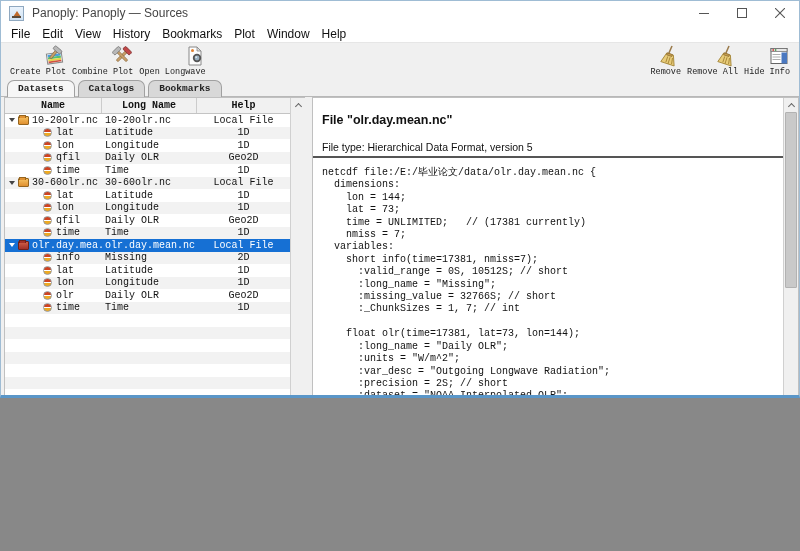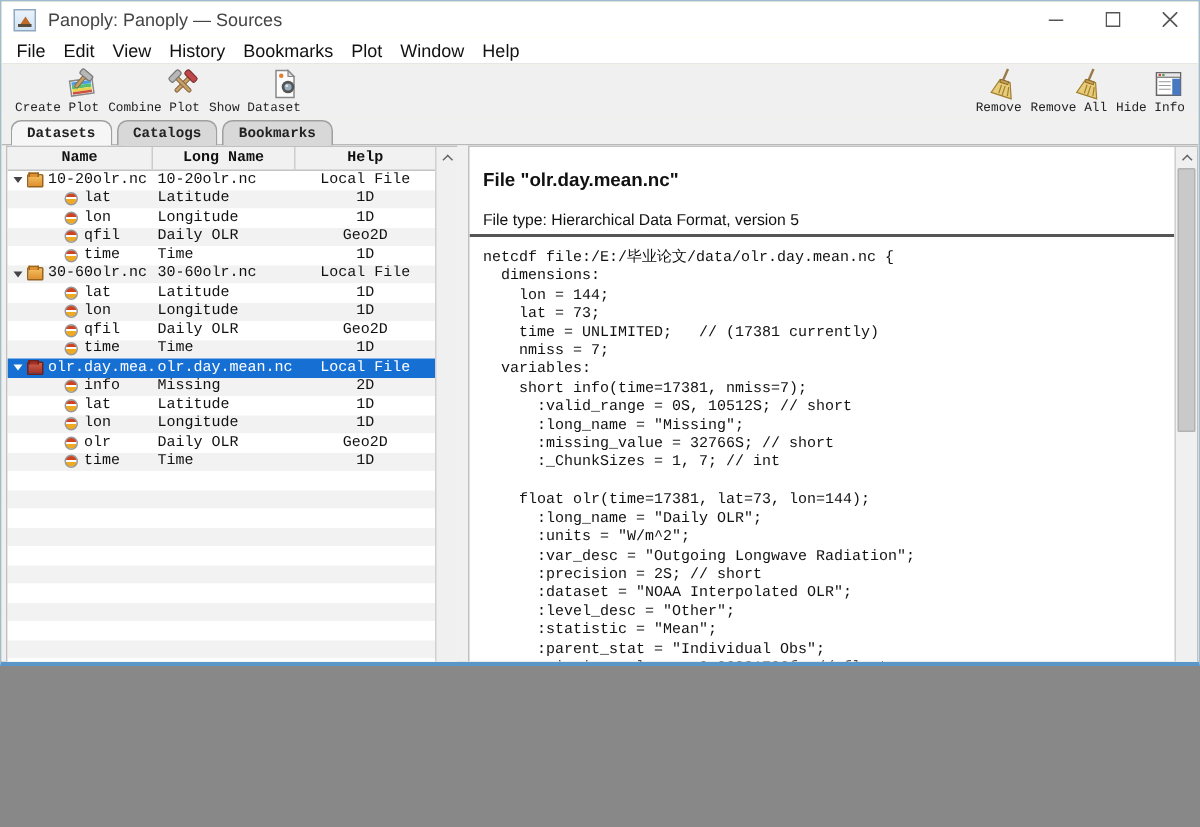--- a/index.html
+++ b/index.html
@@ -1,18 +1,18 @@
 <!DOCTYPE html>
 <html><head>
 <meta charset="utf-8">
 <style>
   html,body{margin:0;padding:0;background:#888;}
   *{box-sizing:border-box;}
   .window{
-    position:relative;width:800px;height:444px;background:#fef9c3;
+    position:relative;width:800px;height:398px;background:#f9a8d4;
     border:1px solid #9fbcd4;border-bottom:3px solid #5a96c8;
     font-family:"Liberation Sans",sans-serif;overflow:hidden;
   }
   
   .titlebar{height:24px;display:flex;align-items:center;background:#fff;}
   .app-icon{width:15px;height:15px;margin:0 8px 0 8px;border:1px solid #8fa8c0;
     background:linear-gradient(180deg,#eaf3fc 0%,#cfe2f4 100%);position:relative;flex:0 0 auto;}
   .app-icon:before{content:"";position:absolute;left:3px;bottom:3px;width:0;height:0;
     border-left:4px solid transparent;border-right:4px solid transparent;border-bottom:6px solid #c06a2a;}
   .app-icon:after{content:"";position:absolute;left:2px;bottom:2px;width:9px;height:2px;background:#5a4a3a;}
@@ -178,21 +178,21 @@
           <div class="tb-icon">
             <svg viewBox="0 0 22 22">
               <path d="M5 2 h8 l4 4 v14 h-12 z" fill="#fdfdfd" stroke="#888" stroke-width="1"></path>
               <path d="M13 2 v4 h4 z" fill="#ddd" stroke="#888" stroke-width="0.8"></path>
               <circle cx="8.5" cy="5.5" r="1.5" fill="#e08030"></circle>
               <circle cx="13" cy="13" r="4.2" fill="#555"></circle>
               <circle cx="13" cy="13" r="2.4" fill="#9ab0c0"></circle>
               <circle cx="12.2" cy="12.2" r="0.9" fill="#dde8f0"></circle>
             </svg>
           </div>
-          <div class="tb-label">Show Dataset</div>
+          <div class="tb-label">Open Longwave</div>
         </div>
       </div>
     <div class="tb-spacer"></div>
     <div class="tb-group">
         <div class="tb-btn">
           <div class="tb-icon">
             <svg viewBox="0 0 22 22">
               <line x1="13" y1="1" x2="9.5" y2="9" stroke="#9a7a4a" stroke-width="1.6"></line>
               <path d="M6 9 l7 0 l4 10 l-14 0 z" fill="#e8cc7a" stroke="#a08030" stroke-width="0.8" transform="rotate(18 10 14)"></path>
               <path d="M8 12 l0 6 M10.5 12 l0 7 M13 12 l1 6" stroke="#a08030" stroke-width="0.8" fill="none" transform="rotate(18 10 14)"></path>

